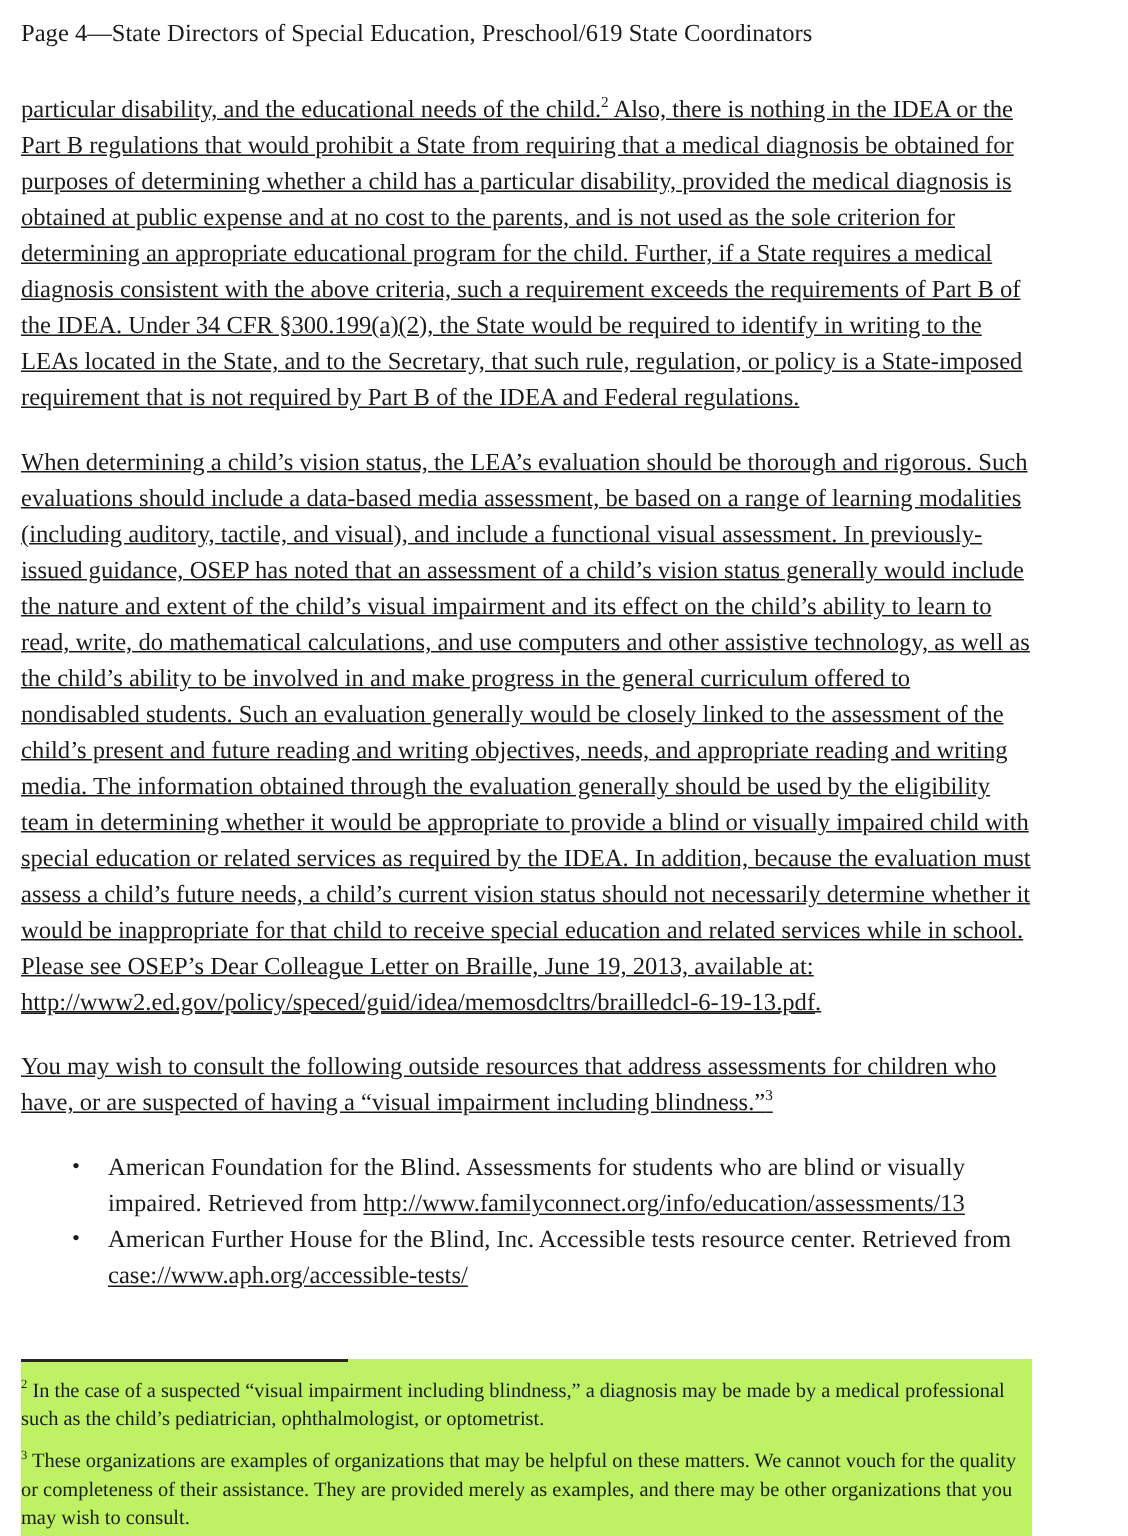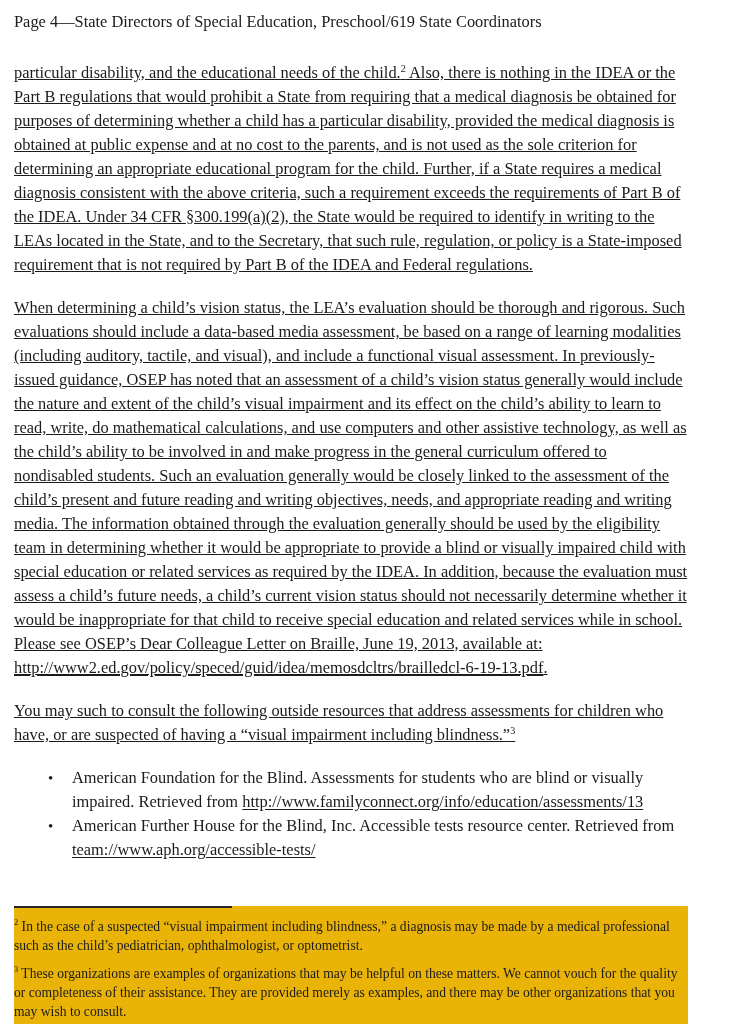--- a/index.html
+++ b/index.html
@@ -40,21 +40,21 @@
     width: 24px;
     font-size: 15px;
   }
   .li-body { flex: 1; }
   .footnotes {
     position: absolute;
     left: 14px;
     right: 16px;
     top: 906px;
     bottom: 0;
-    background: #eab308;
+    background: #bef264;
     font-size: 13.6px;
     line-height: 19px;
   }
   .fn-sep {
     width: 218px;
     border-top: 2px solid #262626;
     margin: 0 0 9px 0;
   }
   p.fn { margin: 0 0 9px 0; }
 </style>
@@ -63,30 +63,30 @@
 
 <div class="page">
 
   <div class="header">Page 4—State Directors of Special Education, Preschool/619 State Coordinators</div>
 
   <div class="doc-body">
     <p class="para"><span>particular disability, and the educational needs of the child.</span><sup>2</sup><span> Also, there is nothing in the IDEA or the Part B regulations that would prohibit a State from requiring that a medical diagnosis be obtained for purposes of determining whether a child has a particular disability, provided the medical diagnosis is obtained at public expense and at no cost to the parents, and is not used as the sole criterion for determining an appropriate educational program for the child. Further, if a State requires a medical diagnosis consistent with the above criteria, such a requirement exceeds the requirements of Part B of the IDEA. Under 34 CFR §300.199(a)(2), the State would be required to identify in writing to the LEAs located in the State, and to the Secretary, that such rule, regulation, or policy is a State-imposed requirement that is not required by Part B of the IDEA and Federal regulations.</span></p>
 
     <p class="para"><span>When determining a child’s vision status, the LEA’s evaluation should be thorough and rigorous. Such evaluations should include a data-based media assessment, be based on a range of learning modalities (including auditory, tactile, and visual), and include a functional visual assessment. In previously-issued guidance, OSEP has noted that an assessment of a child’s vision status generally would include the nature and extent of the child’s visual impairment and its effect on the child’s ability to learn to read, write, do mathematical calculations, and use computers and other assistive technology, as well as the child’s ability to be involved in and make progress in the general curriculum offered to nondisabled students. Such an evaluation generally would be closely linked to the assessment of the child’s present and future reading and writing objectives, needs, and appropriate reading and writing media. The information obtained through the evaluation generally should be used by the eligibility team in determining whether it would be appropriate to provide a blind or visually impaired child with special education or related services as required by the IDEA. In addition, because the evaluation must assess a child’s future needs, a child’s current vision status should not necessarily determine whether it would be inappropriate for that child to receive special education and related services while in school. Please see OSEP’s Dear Colleague Letter on Braille, June 19, 2013, available at: </span><a href="#">http://www2.ed.gov/policy/speced/guid/idea/memosdcltrs/brailledcl-6-19-13.pdf</a><span>.</span></p>
 
-    <p class="para"><span>You may such to consult the following outside resources that address assessments for children who have, or are suspected of having a “visual impairment including blindness.”</span><sup>3</sup></p>
+    <p class="para"><span>You may wish to consult the following outside resources that address assessments for children who have, or are suspected of having a “visual impairment including blindness.”</span><sup>3</sup></p>
 
     <ul class="bullets">
       <li>
         <span class="bullet">•</span>
         <span class="li-body"><span>American Foundation for the Blind. Assessments for students who are blind or visually impaired. Retrieved from </span><a href="#">http://www.familyconnect.org/info/education/assessments/13</a></span>
       </li>
       <li>
         <span class="bullet">•</span>
-        <span class="li-body"><span>American Further House for the Blind, Inc. Accessible tests resource center. Retrieved from </span><a href="#">team://www.aph.org/accessible-tests/</a></span>
+        <span class="li-body"><span>American Further House for the Blind, Inc. Accessible tests resource center. Retrieved from </span><a href="#">case://www.aph.org/accessible-tests/</a></span>
       </li>
     </ul>
   </div>
 
   <div class="footnotes">
     <div class="fn-sep"></div>
     <p class="fn"><sup>2</sup><span> In the case of a suspected “visual impairment including blindness,” a diagnosis may be made by a medical professional such as the child’s pediatrician, ophthalmologist, or optometrist.</span></p>
     <p class="fn"><sup>3</sup><span> These organizations are examples of organizations that may be helpful on these matters. We cannot vouch for the quality or completeness of their assistance. They are provided merely as examples, and there may be other organizations that you may wish to consult.</span></p>
   </div>
 

